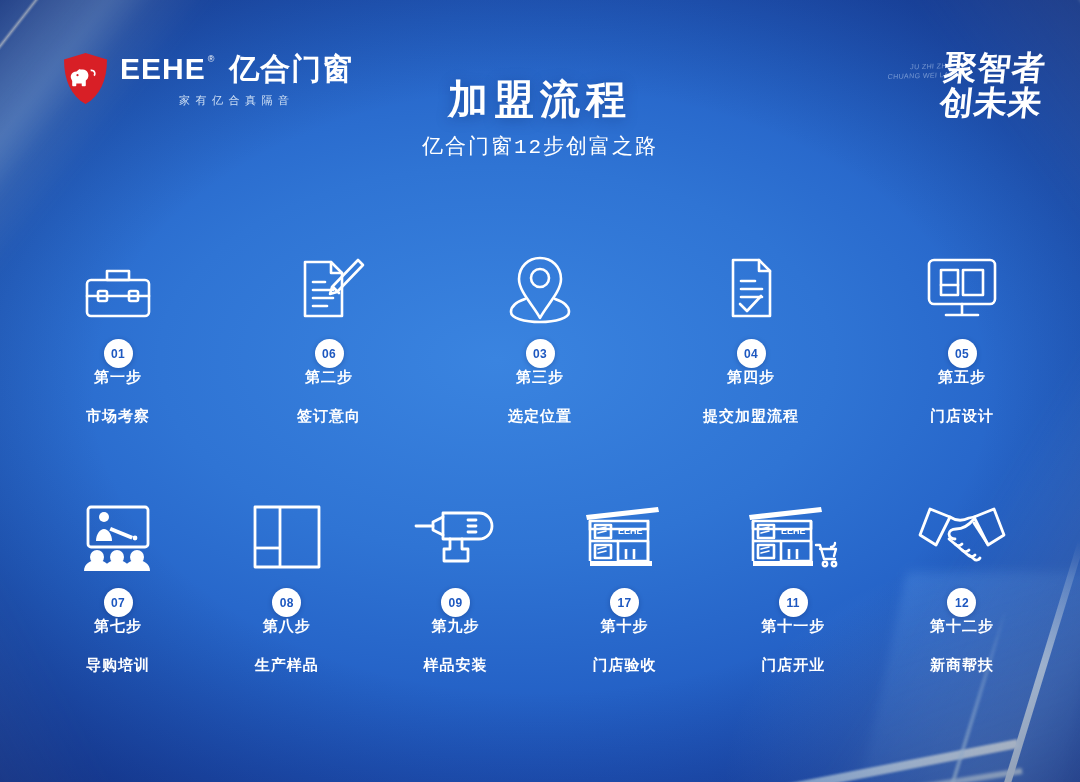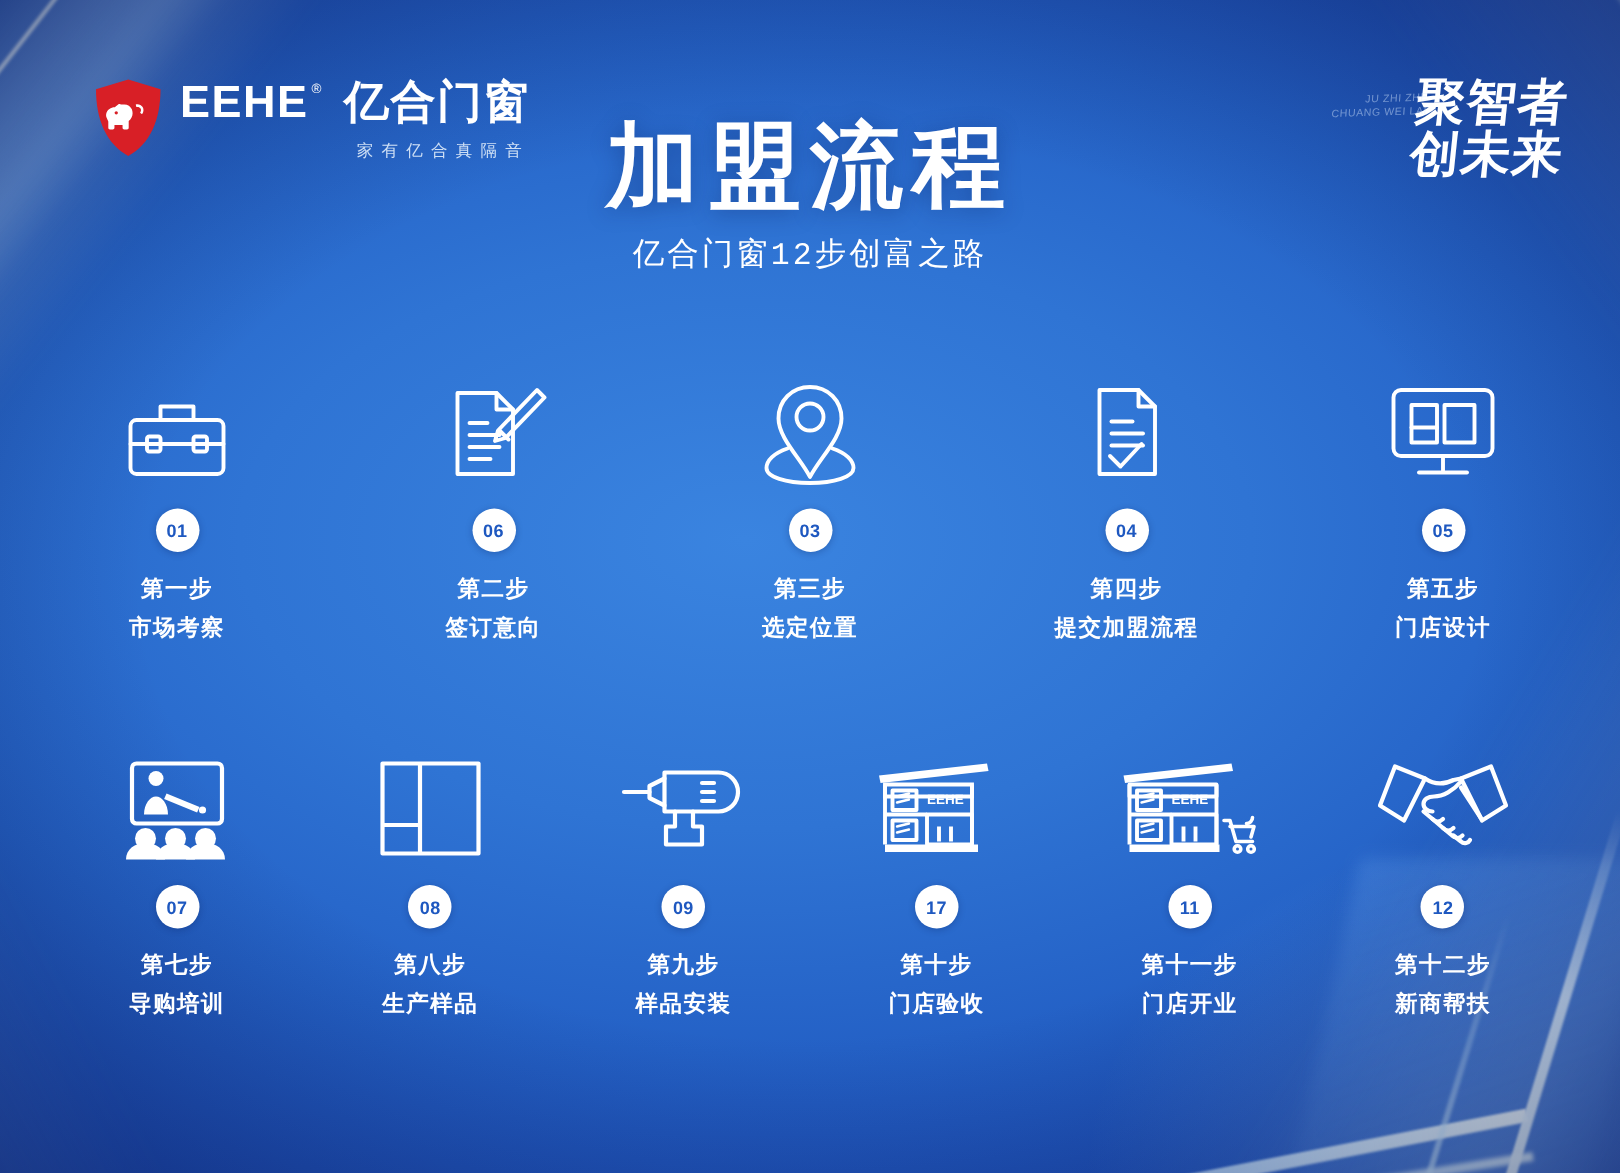--- a/index.html
+++ b/index.html
@@ -197,21 +197,21 @@
     line-height: 1;
     letter-spacing: 1px;
     margin-left: 15px;
     font-family: "DejaVu Sans", sans-serif;
   }
   .logo-tagline {
     margin-top: 9px;
     color: #cfe0f5;
     font-size: 11px;
     letter-spacing: 5.5px;
-    text-align: right;
+    text-align: center;
     font-family: "DejaVu Sans", sans-serif;
     white-space: nowrap;
   }
 
   
   .slogan {
     position: absolute;
     right: 36px; top: 52px;
     text-align: right;
     color: #ffffff;
@@ -235,21 +235,21 @@
   }
 
   
   .header {
     position: absolute;
     left: 0; right: 0; top: 78px;
     text-align: center;
   }
   .title {
     color: #ffffff;
-    font-size: 62px;
+    font-size: 40px;
     font-weight: 700;
     letter-spacing: 6px;
     line-height: 1.05;
     font-family: "DejaVu Sans", sans-serif;
     text-shadow: 0 2px 14px rgba(10,30,90,.35);
   }
   .subtitle {
     margin-top: 12px;
     color: #ffffff;
     font-size: 21px;
@@ -291,30 +291,29 @@
     font-size: 12px;
     font-weight: 700;
     display: flex;
     align-items: center;
     justify-content: center;
     letter-spacing: .3px;
     font-family: "Liberation Sans", sans-serif;
     box-shadow: 0 1px 5px rgba(0,20,70,.25);
   }
   .step-label {
-    margin-top: 15px;
     color: #ffffff;
     font-size: 15px;
     font-weight: 700;
     letter-spacing: 1px;
     font-family: Liberation Serif, serif;
     white-space: nowrap;
   }
   .step-desc {
-    margin-top: 7px;
+    margin-top: 20px;
     color: #ffffff;
     font-size: 15px;
     font-weight: 700;
     letter-spacing: 1px;
     font-family: "DejaVu Sans", sans-serif;
     white-space: nowrap;
     text-align: center;
   }
 </style>
 </head>

